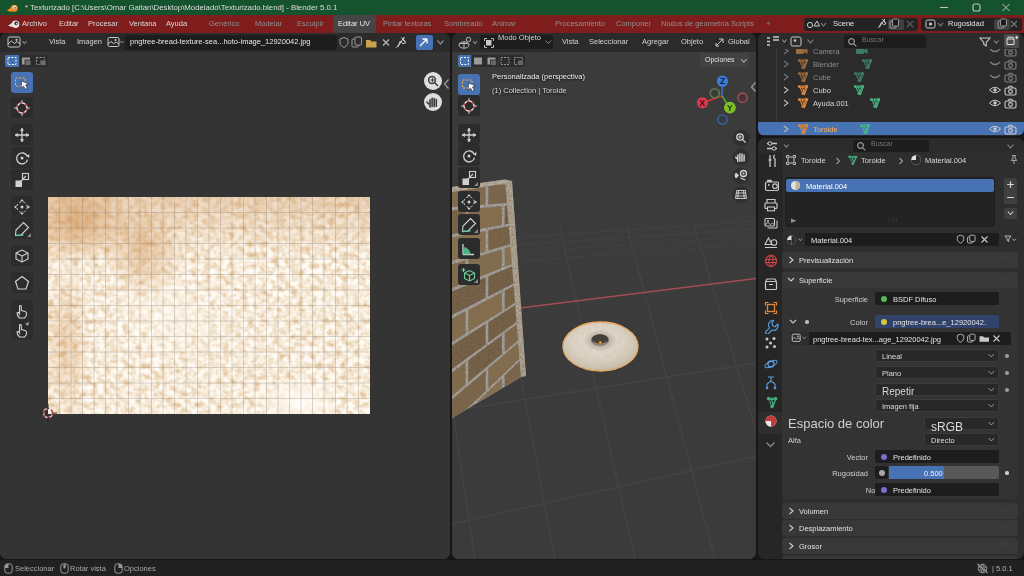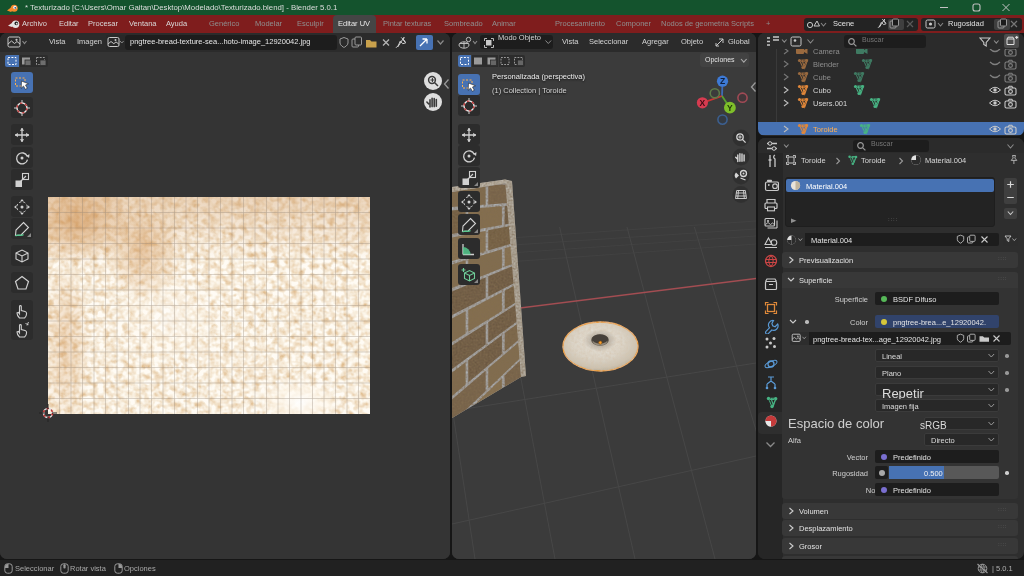--- a/index.html
+++ b/index.html
@@ -676,21 +676,21 @@
           <svg width="8" height="8" viewBox="0 0 8 8" class="abs" style="left:24px;top:3px">
             <path d="M2 1 l4 3 l-4 3" fill="none" stroke="#bbb" stroke-width="1.1"></path>
           </svg>
           <svg width="15" height="13" viewBox="0 0 15 13" class="abs" style="left:36px;top:0px">
             <path d="M8 3 L13.5 3 L10.75 11 Z" transform="rotate(0)" fill="none" stroke="#e0873a" stroke-width="1.1"></path>
             <circle cx="5.5" cy="3.5" r="1.6" fill="#e0873a"></circle>
             <circle cx="12.5" cy="3.5" r="1.6" fill="#e0873a"></circle>
             <circle cx="9" cy="10.5" r="1.6" fill="#e0873a"></circle>
             <path d="M6.8 4.2 L11.2 4.2 M6.3 5 L8.3 9.2 M11.7 5 L9.7 9.2" stroke="#e0873a" stroke-width="1.1"></path>
           </svg>
-          <div class="abs" style="left:55px;top:2.5px;font-size:7.5px;color:#d8d8d8;white-space:nowrap">Users.001</div>
+          <div class="abs" style="left:55px;top:2.5px;font-size:7.5px;color:#d8d8d8;white-space:nowrap">Ayuda.001</div>
           <svg width="15" height="13" viewBox="0 0 15 13" class="abs" style="left:108px;top:0px">
             <path d="M8 3 L13.5 3 L10.75 11 Z" transform="rotate(0)" fill="none" stroke="#47b383" stroke-width="1.1"></path>
             <circle cx="5.5" cy="3.5" r="1.6" fill="#47b383"></circle>
             <circle cx="12.5" cy="3.5" r="1.6" fill="#47b383"></circle>
             <circle cx="9" cy="10.5" r="1.6" fill="#47b383"></circle>
             <path d="M6.8 4.2 L11.2 4.2 M6.3 5 L8.3 9.2 M11.7 5 L9.7 9.2" stroke="#47b383" stroke-width="1.1"></path>
           </svg>
           <svg width="14" height="10" viewBox="0 0 14 10" class="abs" style="left:230px;top:2px">
             <path d="M1.5 5 q5.5 -5.5 11 0 q-5.5 5.5 -11 0 Z" fill="none" stroke="#c9c9c9" stroke-width="1"></path>
             <circle cx="7" cy="5" r="1.7" fill="#c9c9c9"></circle>
@@ -978,33 +978,33 @@
           <path d="M1.5 1 l2.8 3 l2.8 -3" fill="none" stroke="#999" stroke-width="1"></path>
         </svg>
         <div class="abs" style="left:247px;top:201px;width:3.5px;height:3.5px;border-radius:50%;background:#999"></div>
         <div class="abs" style="left:117px;top:213px;width:124px;height:13px;background:#282828;border:1px solid #3b3b3b;border-radius:2px"></div>
         <div class="abs" style="left:124px;top:215.5px;font-size:7.5px;color:#dcdcdc">Plano</div>
         <svg width="9" height="7" viewBox="0 0 9 7" class="abs" style="left:229px;top:217px">
           <path d="M1.5 1 l2.8 3 l2.8 -3" fill="none" stroke="#999" stroke-width="1"></path>
         </svg>
         <div class="abs" style="left:247px;top:218px;width:3.5px;height:3.5px;border-radius:50%;background:#999"></div>
         <div class="abs" style="left:117px;top:230px;width:124px;height:13px;background:#282828;border:1px solid #3b3b3b;border-radius:2px"></div>
-        <div class="abs" style="left:124px;top:232.5px;font-size:13px;color:#dcdcdc">Repetir</div>
+        <div class="abs" style="left:124px;top:232.5px;font-size:10px;color:#dcdcdc">Repetir</div>
         <svg width="9" height="7" viewBox="0 0 9 7" class="abs" style="left:229px;top:234px">
           <path d="M1.5 1 l2.8 3 l2.8 -3" fill="none" stroke="#999" stroke-width="1"></path>
         </svg>
         <div class="abs" style="left:247px;top:235px;width:3.5px;height:3.5px;border-radius:50%;background:#999"></div>
         <div class="abs" style="left:117px;top:246px;width:124px;height:13px;background:#282828;border:1px solid #3b3b3b;border-radius:2px"></div>
         <div class="abs" style="left:124px;top:248.5px;font-size:7.5px;color:#dcdcdc">Imagen fija</div>
         <svg width="9" height="7" viewBox="0 0 9 7" class="abs" style="left:229px;top:250px">
           <path d="M1.5 1 l2.8 3 l2.8 -3" fill="none" stroke="#999" stroke-width="1"></path>
         </svg>
         <div class="abs" style="left:30px;top:263px;font-size:13px;color:#cfcfcf">Espacio de color</div>
         <div class="abs" style="left:166px;top:264px;width:75px;height:13px;background:#282828;border:1px solid #3b3b3b;border-radius:2px"></div>
-        <div class="abs" style="left:162px;top:266.5px;font-size:10px;color:#dcdcdc">sRGB</div>
+        <div class="abs" style="left:173px;top:266.5px;font-size:12px;color:#dcdcdc">sRGB</div>
         <svg width="9" height="7" viewBox="0 0 9 7" class="abs" style="left:229px;top:268px">
           <path d="M1.5 1 l2.8 3 l2.8 -3" fill="none" stroke="#999" stroke-width="1"></path>
         </svg>
         <div class="abs" style="left:30px;top:283px;font-size:7.5px;color:#cfcfcf">Alfa</div>
         <div class="abs" style="left:166px;top:280px;width:75px;height:13px;background:#282828;border:1px solid #3b3b3b;border-radius:2px"></div>
         <div class="abs" style="left:173px;top:282.5px;font-size:7.5px;color:#dcdcdc">Directo</div>
         <svg width="9" height="7" viewBox="0 0 9 7" class="abs" style="left:229px;top:284px">
           <path d="M1.5 1 l2.8 3 l2.8 -3" fill="none" stroke="#999" stroke-width="1"></path>
         </svg>
         <div class="abs" style="left:0px;top:300px;width:110px;font-size:7.5px;color:#cfcfcf;text-align:right;white-space:nowrap">Vector</div>

